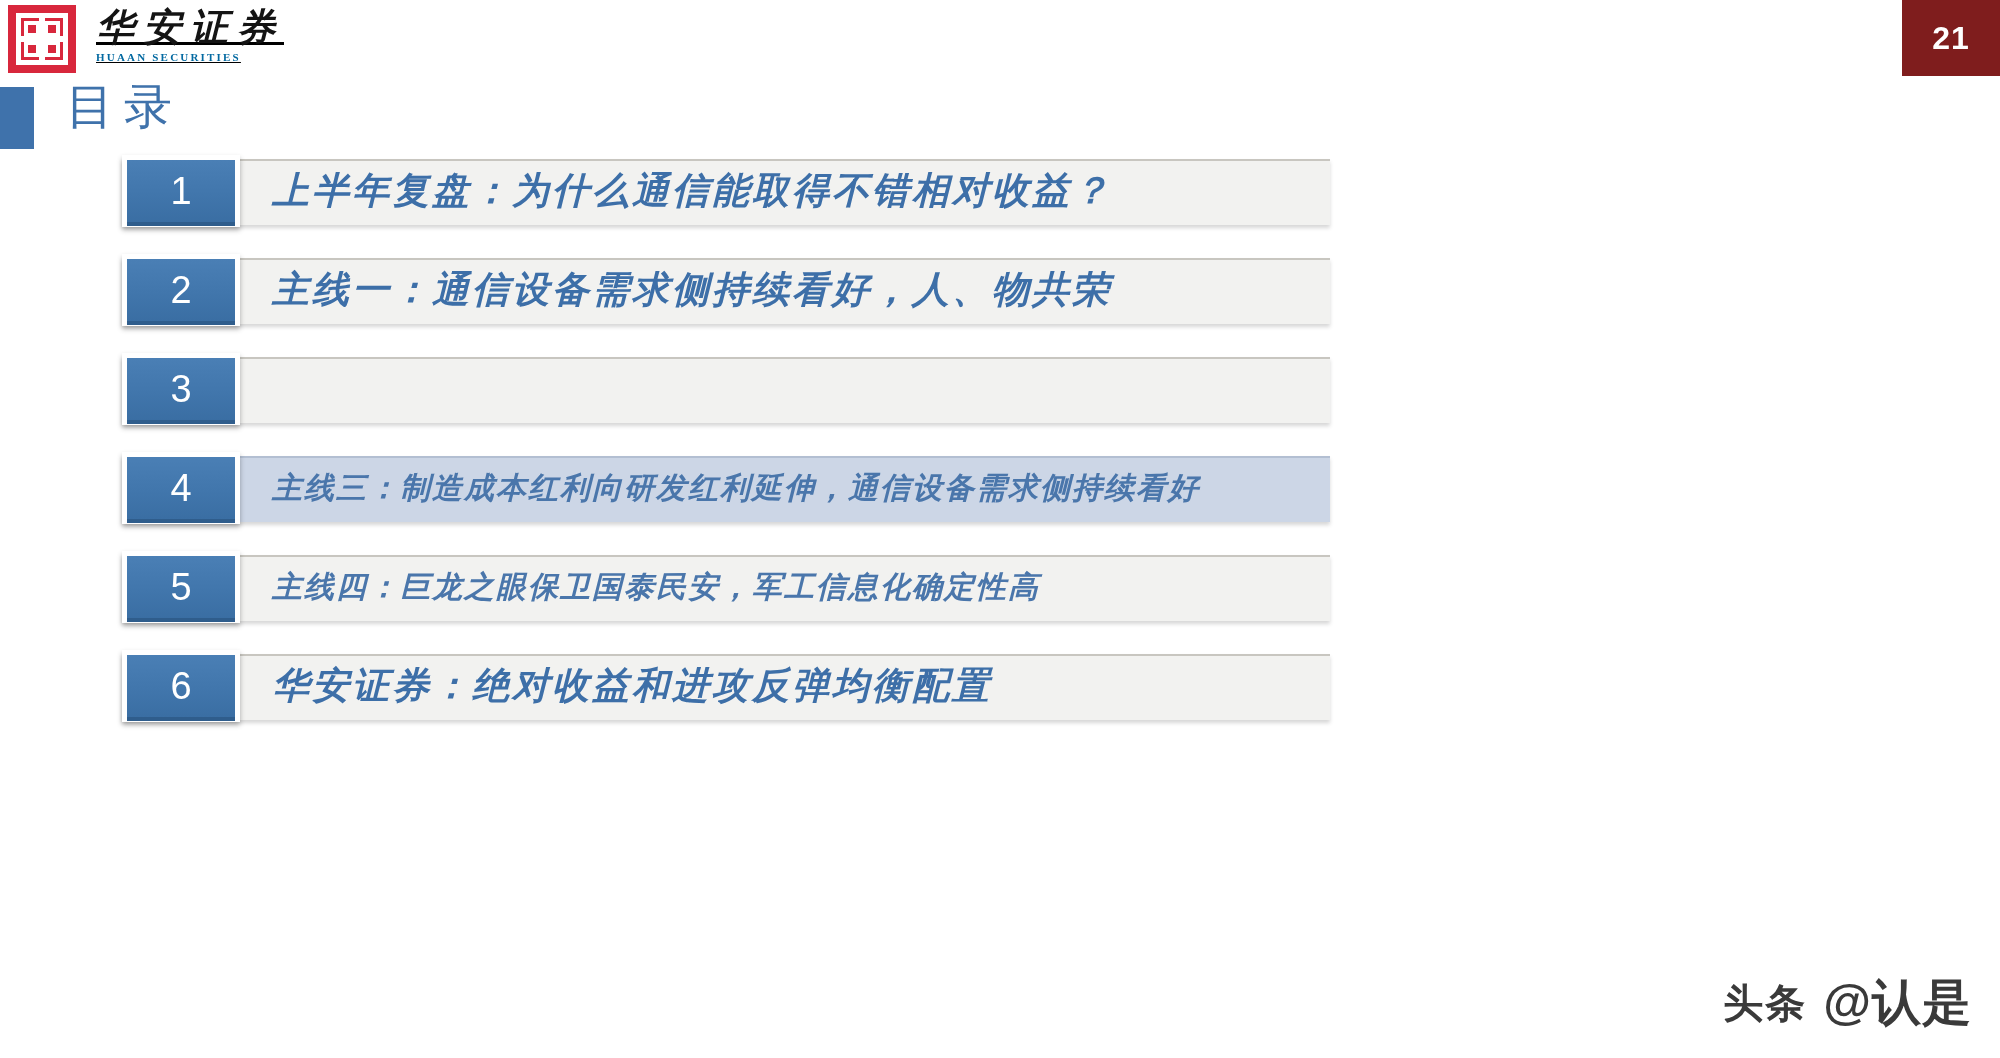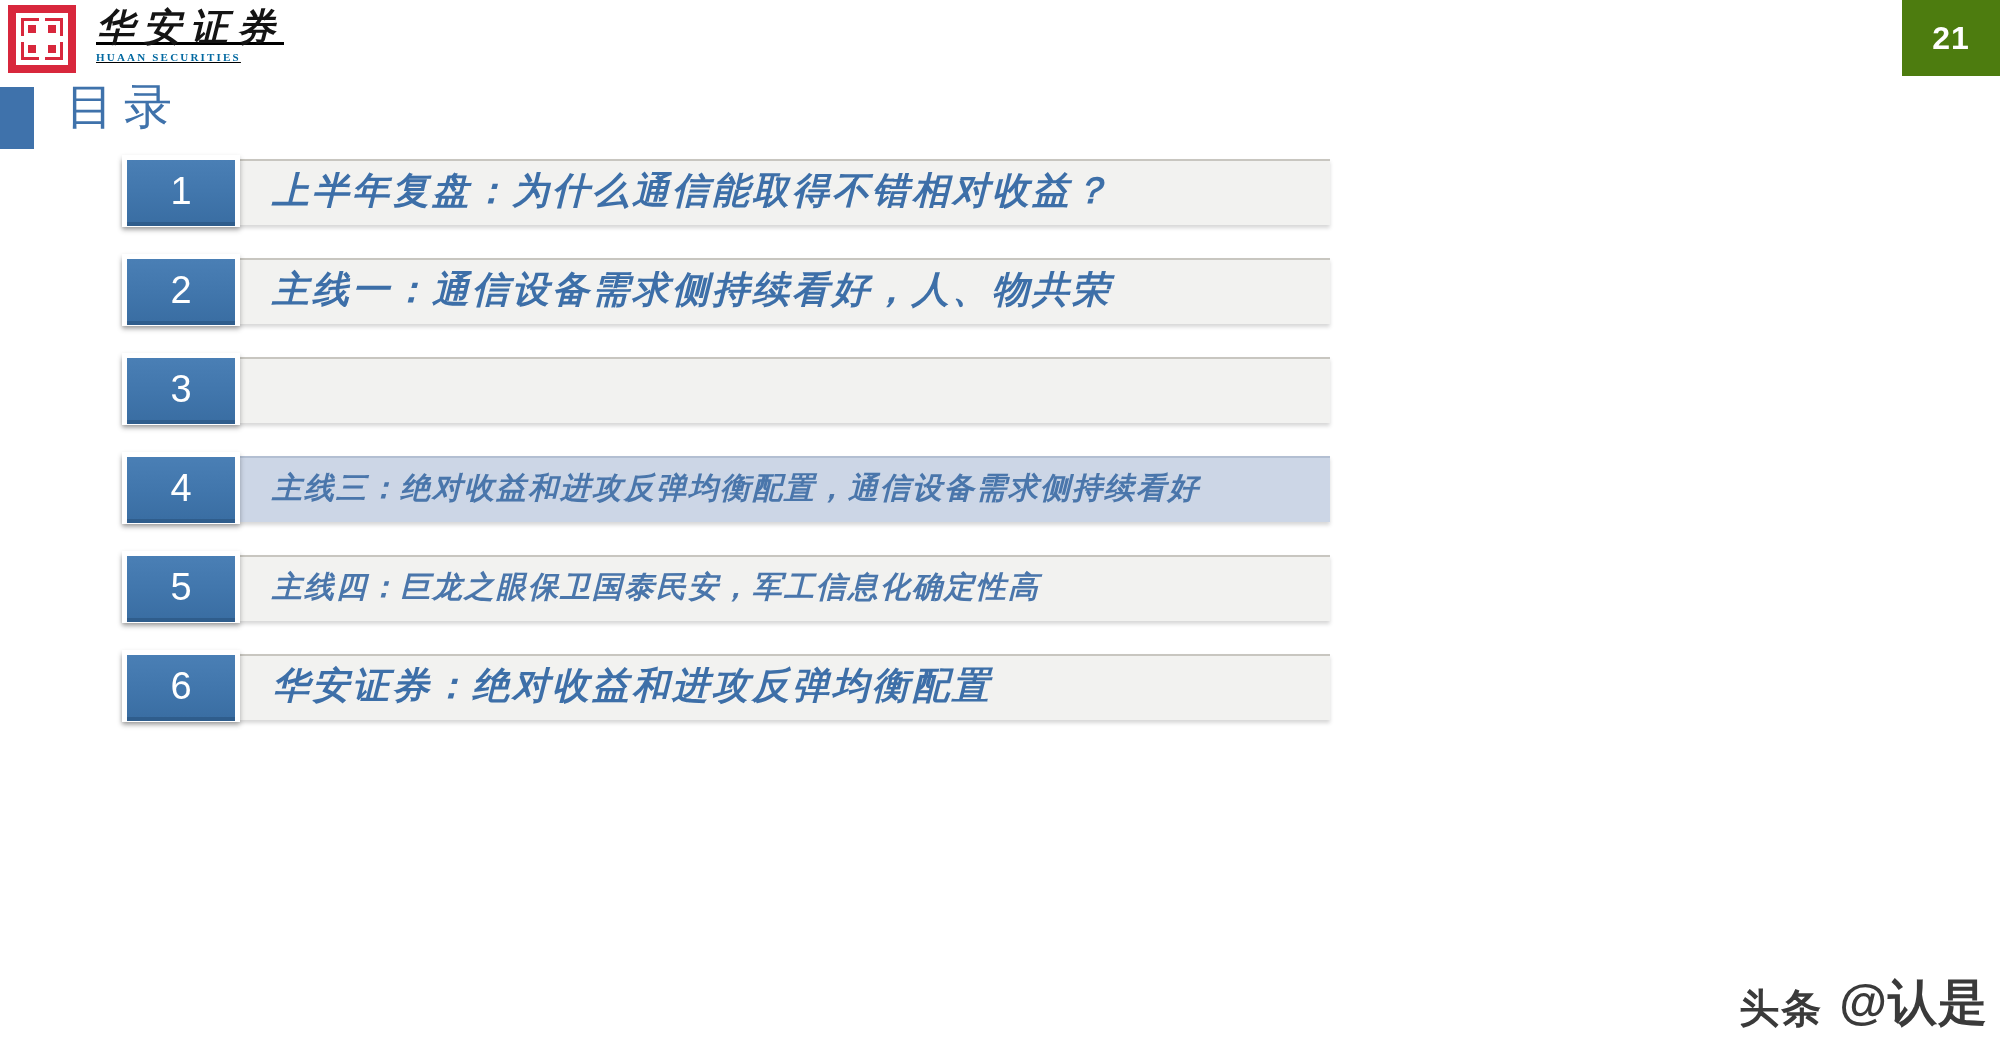--- a/index.html
+++ b/index.html
@@ -15,21 +15,21 @@
     font-family: "Liberation Serif", "DejaVu Serif", serif;
   }
 
   
   #page-badge {
     position: absolute;
     right: 0;
     top: 0;
     width: 98px;
     height: 76px;
-    background: #4d7c0f;
+    background: #7f1d1d;
     color: #ffffff;
     display: flex;
     align-items: center;
     justify-content: center;
     font-family: "Liberation Sans", sans-serif;
     font-size: 32px;
     font-weight: 700;
     letter-spacing: 1px;
   }
 
@@ -183,24 +183,24 @@
   }
   .toc-row.small .toc-text {
     font-size: 30px;
     letter-spacing: 2px;
     color: #4a76ab;
   }
 
   
   #watermark {
     position: absolute;
-    right: 12px;
+    right: 28px;
     bottom: 22px;
     display: flex;
-    align-items: flex-end;
+    align-items: center;
     font-family: "Liberation Sans", sans-serif;
     color: #3a3a3a;
     white-space: nowrap;
   }
   #wm-brand {
     font-size: 40px;
     font-weight: 700;
     letter-spacing: 2px;
   }
   #wm-handle {
@@ -262,21 +262,21 @@
     <div class="toc-num">
       <div class="toc-num-inner">3</div>
     </div>
   </div>
 
   <div class="toc-row small highlight">
     <div class="toc-band"></div>
     <div class="toc-num">
       <div class="toc-num-inner">4</div>
     </div>
-    <div class="toc-text">主线三：绝对收益和进攻反弹均衡配置，通信设备需求侧持续看好</div>
+    <div class="toc-text">主线三：制造成本红利向研发红利延伸，通信设备需求侧持续看好</div>
   </div>
 
   <div class="toc-row small">
     <div class="toc-band"></div>
     <div class="toc-num">
       <div class="toc-num-inner">5</div>
     </div>
     <div class="toc-text">主线四：巨龙之眼保卫国泰民安，军工信息化确定性高</div>
   </div>
 

